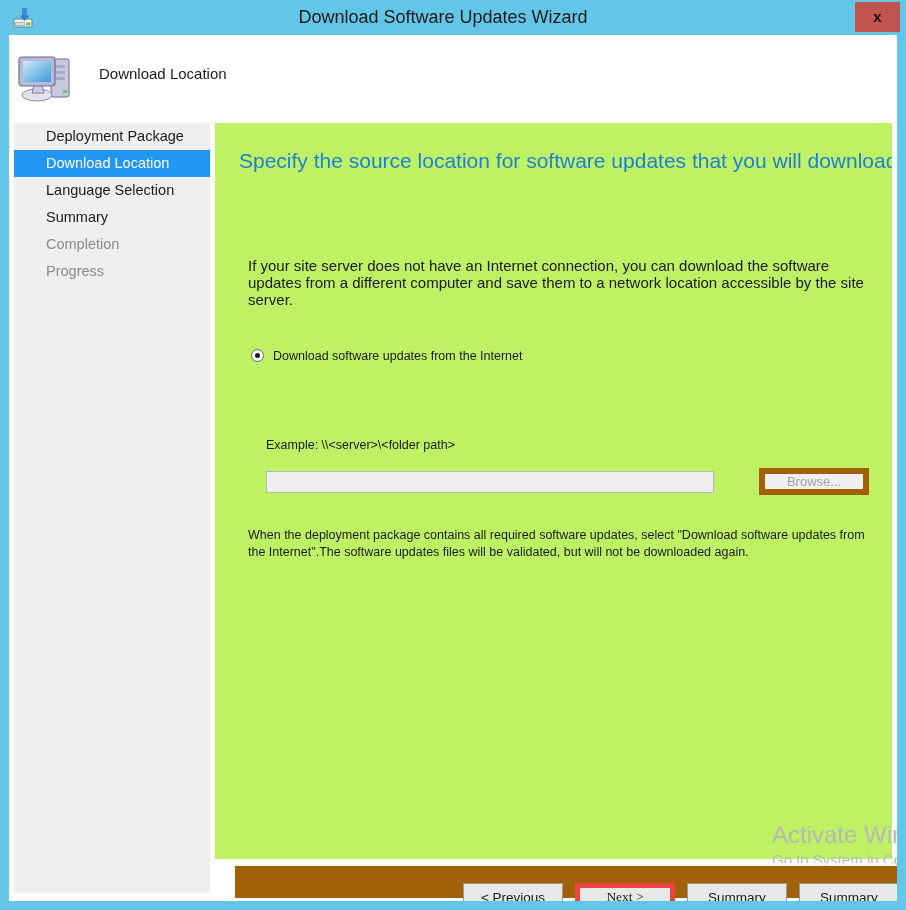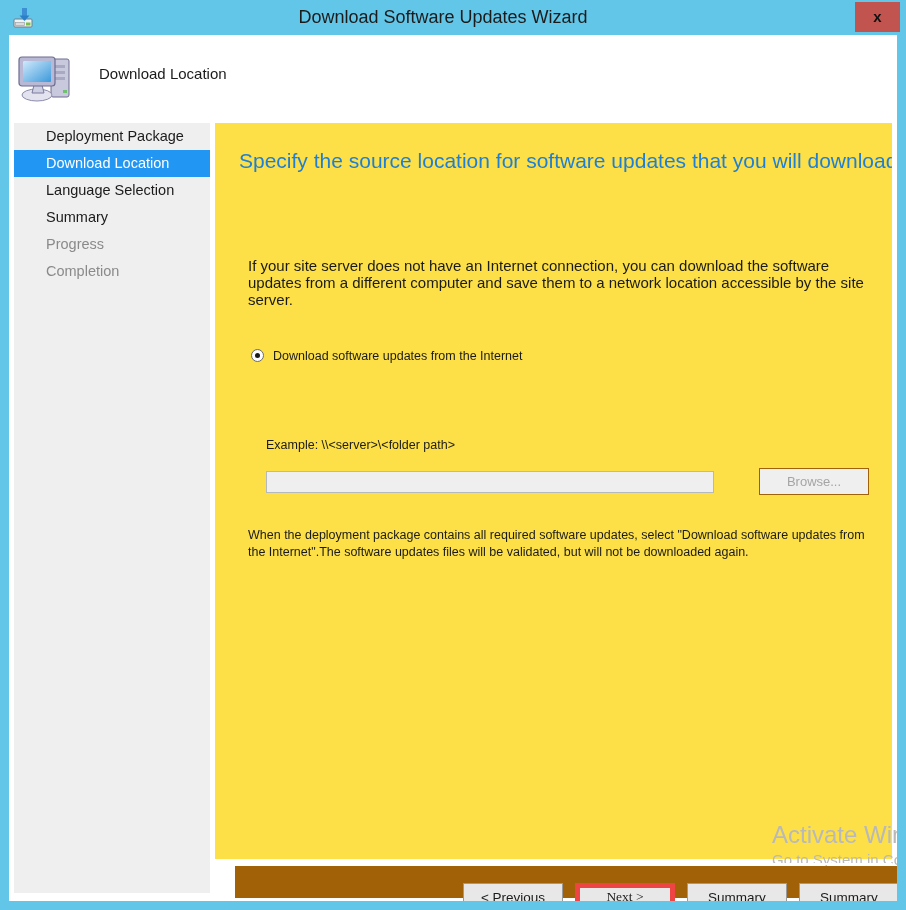--- a/index.html
+++ b/index.html
@@ -132,21 +132,21 @@
   .nav-item.disabled {
     color: #8a8a8a;
   }
 
   .content {
     position: absolute;
     left: 206px;
     top: 88px;
     width: 677px;
     height: 736px;
-    background: #fde047;
+    background: #bef264;
     overflow: hidden;
   }
   .content-heading {
     position: absolute;
     left: 24px;
     top: 26px;
     font-size: 21px;
     color: #1f7fd4;
     font-family: "Liberation Sans", sans-serif;
     white-space: nowrap;
@@ -220,21 +220,21 @@
     color: #6d6d6d;
     padding: 0 4px;
   }
   .browse-button {
     position: absolute;
     left: 544px;
     top: 345px;
     width: 110px;
     height: 27px;
     background: #efefef;
-    border: 1px solid #a16207;
+    border: 6px solid #a16207;
     color: #a5a5a5;
     font-size: 13px;
     font-family: "Liberation Sans", sans-serif;
     box-sizing: border-box;
     cursor: default;
     padding: 0;
     text-align: center;
   }
 
   .note-text {
@@ -370,22 +370,22 @@
       <div class="banner-title">Download Location</div>
     </div>
 
     <div class="divider-v"></div>
 
     <div class="sidebar">
       <div class="nav-item">Deployment Package</div>
       <div class="nav-item selected">Download Location</div>
       <div class="nav-item">Language Selection</div>
       <div class="nav-item">Summary</div>
+      <div class="nav-item disabled">Completion</div>
       <div class="nav-item disabled">Progress</div>
-      <div class="nav-item disabled">Completion</div>
     </div>
 
     <div class="content">
       <div class="content-heading">Specify the source location for software updates that you will download</div>
       <div class="intro-text">If your site server does not have an Internet connection, you can download the software updates from a different computer and save them to a network location accessible by the site server.</div>
 
       <div class="radio-row r1">
         <span class="radio-mark checked"></span><span>Download software updates from the Internet</span>
       </div>
 

